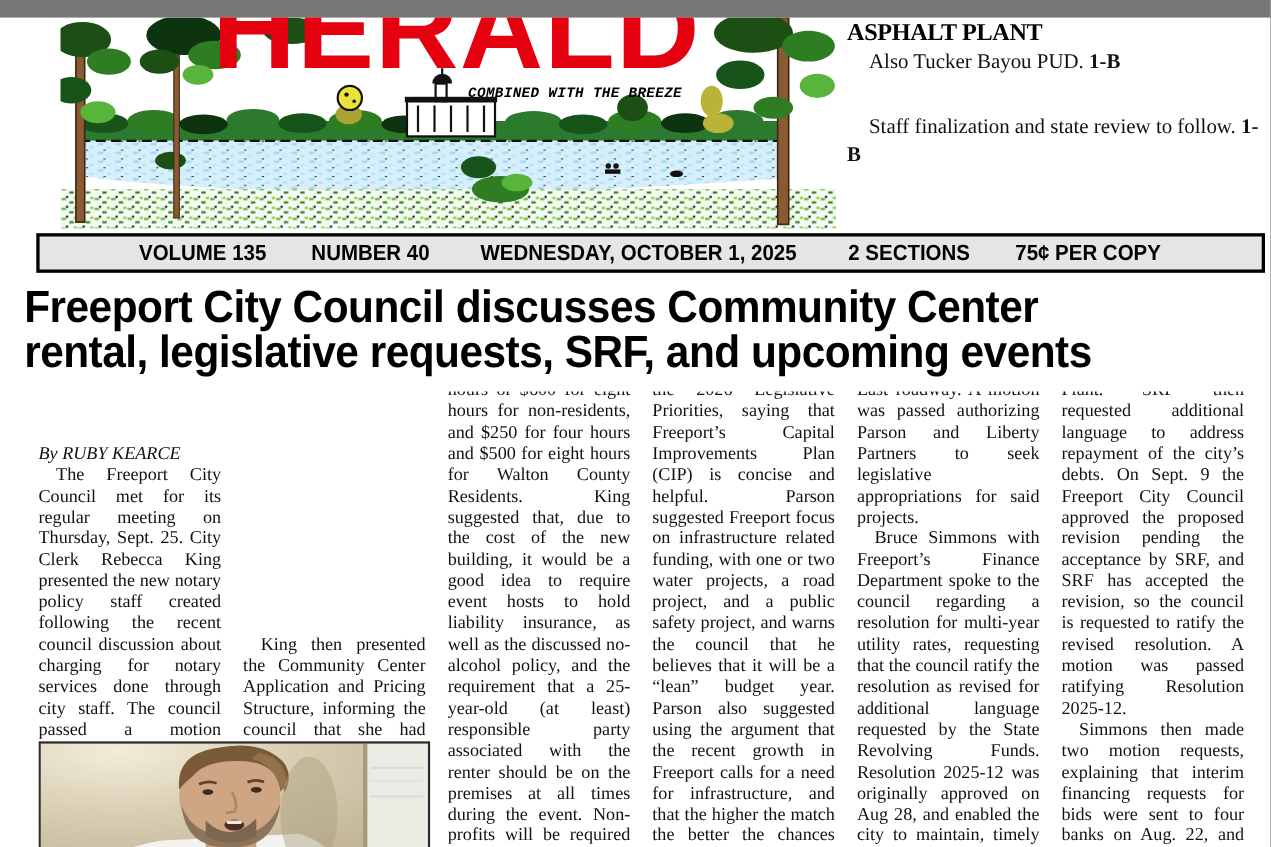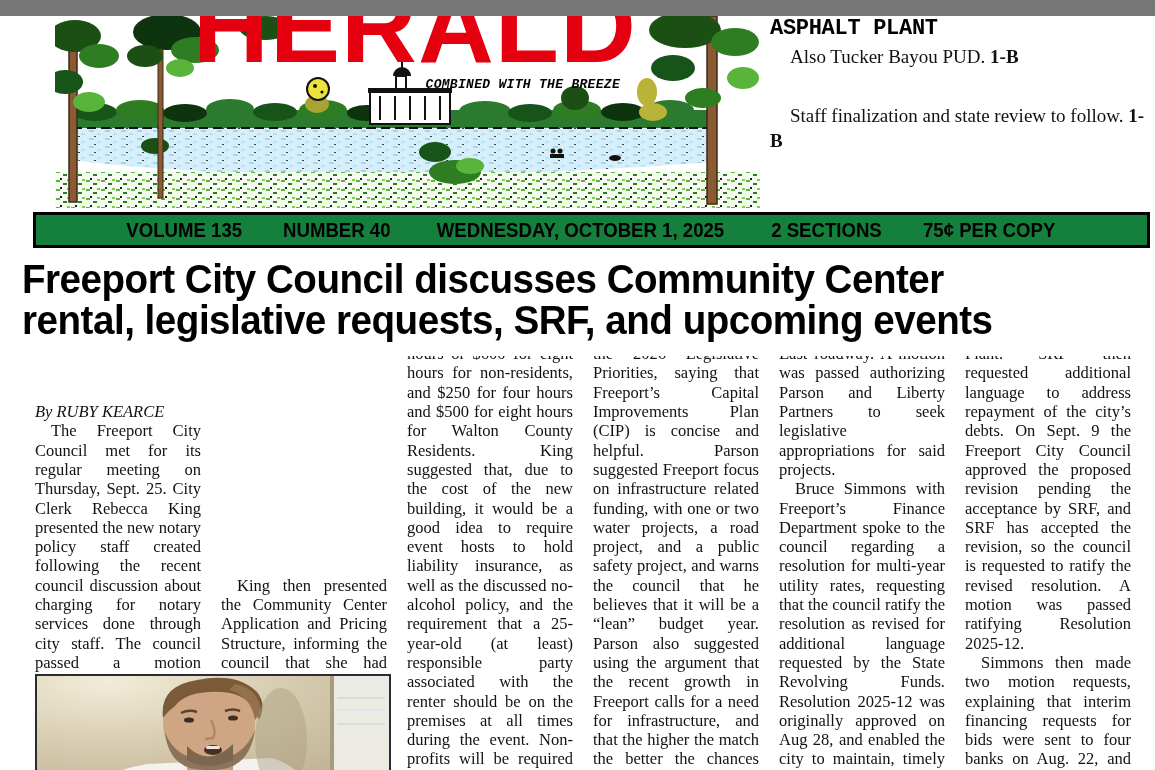--- a/index.html
+++ b/index.html
@@ -8,27 +8,27 @@
   
   .masthead{position:absolute;left:0;top:0;width:1155px;height:192px;overflow:hidden;}
   .scene{position:absolute;left:55px;top:0;}
   .herald{position:absolute;left:193px;top:-41px;width:420px;text-align:center;
           font-family:"Liberation Sans",sans-serif;font-weight:bold;font-size:103px;
           line-height:1;color:#e4000f;letter-spacing:1px;transform:scaleX(1.02);transform-origin:0 0;}
   .tagline{position:absolute;left:420px;top:61px;width:200px;text-align:right;
            font-family:Liberation Mono, monospace;font-style:italic;font-weight:bold;
            font-size:13px;color:#000;letter-spacing:.3px;}
   .teasers{position:absolute;left:770px;top:0;width:375px;}
-  .teaser h3{margin:0;font-family:Liberation Mono, monospace;font-weight:bold;
+  .teaser h3{margin:0;font-family:Liberation Serif, serif;font-weight:bold;
              font-size:22px;line-height:25px;color:#000;letter-spacing:-.3px;}
   .teaser .tbody{margin:3px 0 0 0;font-size:19px;line-height:25px;text-indent:20px;color:#111;}
   .teaser .tbody b{font-weight:bold;}
   .teaser.t2{margin-top:34px;}
   
-  .infobar{position:absolute;left:33px;top:196px;width:1111px;height:30px;background:#15803d;
+  .infobar{position:absolute;left:33px;top:196px;width:1111px;height:30px;background:#e5e5e5;
            border:3px solid #000;display:flex;align-items:center;justify-content:center;gap:32px;
            font-family:"Liberation Sans",sans-serif;font-weight:bold;font-size:20px;color:#000;}
   .infobar span{display:inline-block;transform:scaleX(.93);white-space:nowrap;}
   
   .headline{position:absolute;left:22px;top:243px;margin:0;font-family:"Liberation Sans",sans-serif;
             font-weight:bold;color:#000;}
   .headline span{display:block;font-size:41px;line-height:41px;letter-spacing:-.5px;
                  transform:scaleX(.94);transform-origin:0 50%;white-space:nowrap;}
   
   .bodycols{position:absolute;left:35px;top:340px;width:1100px;height:432px;overflow:hidden;

